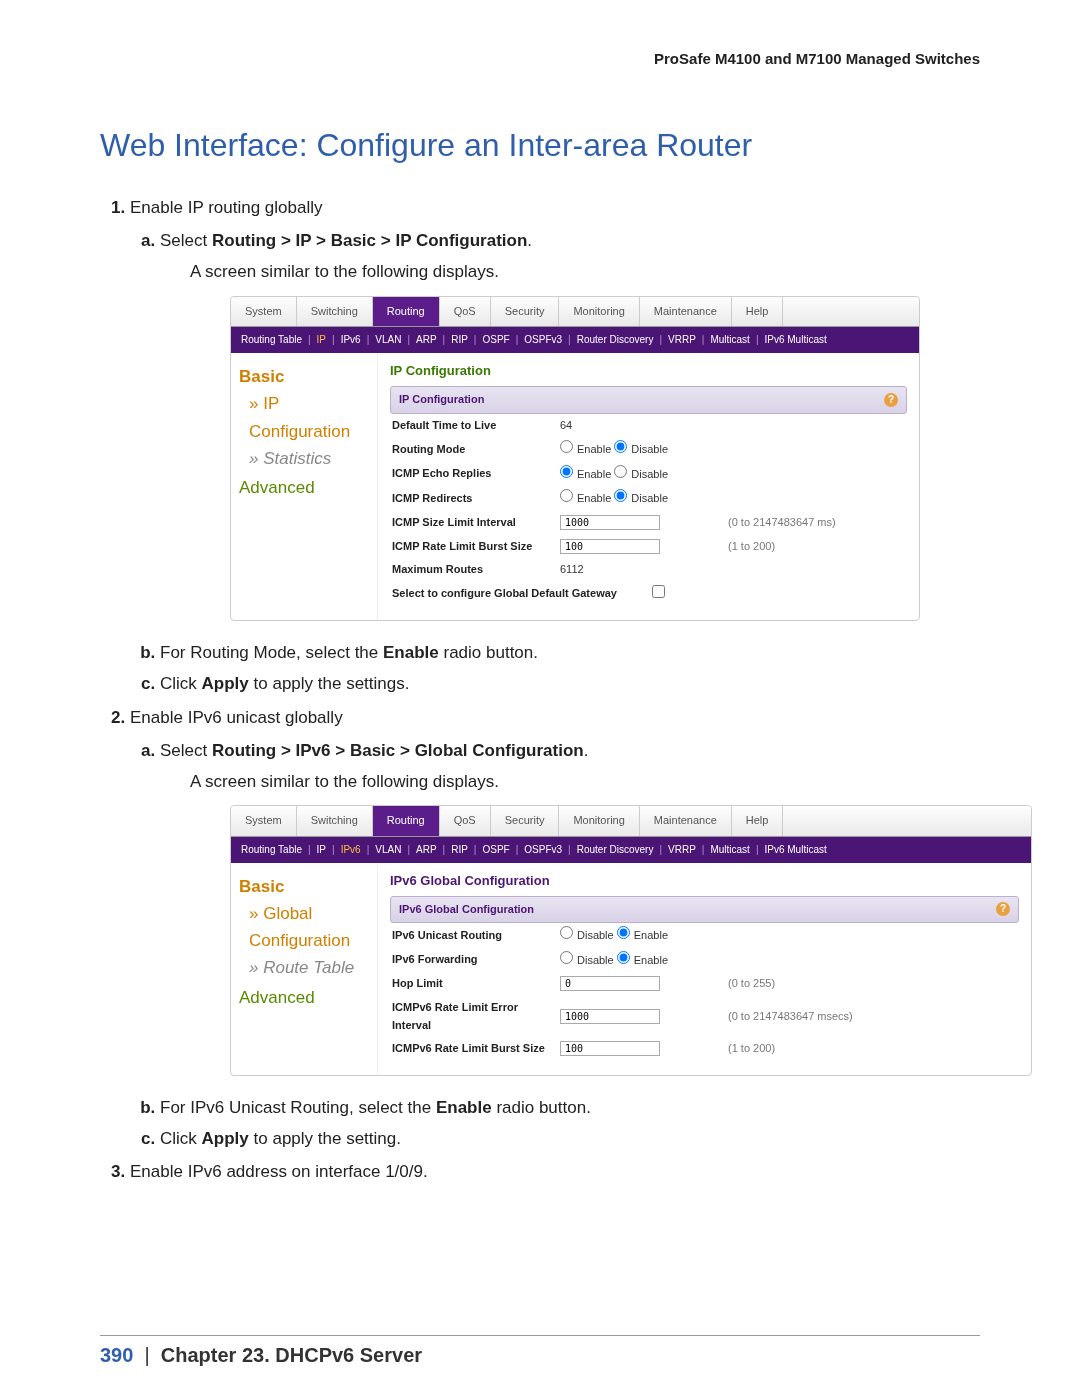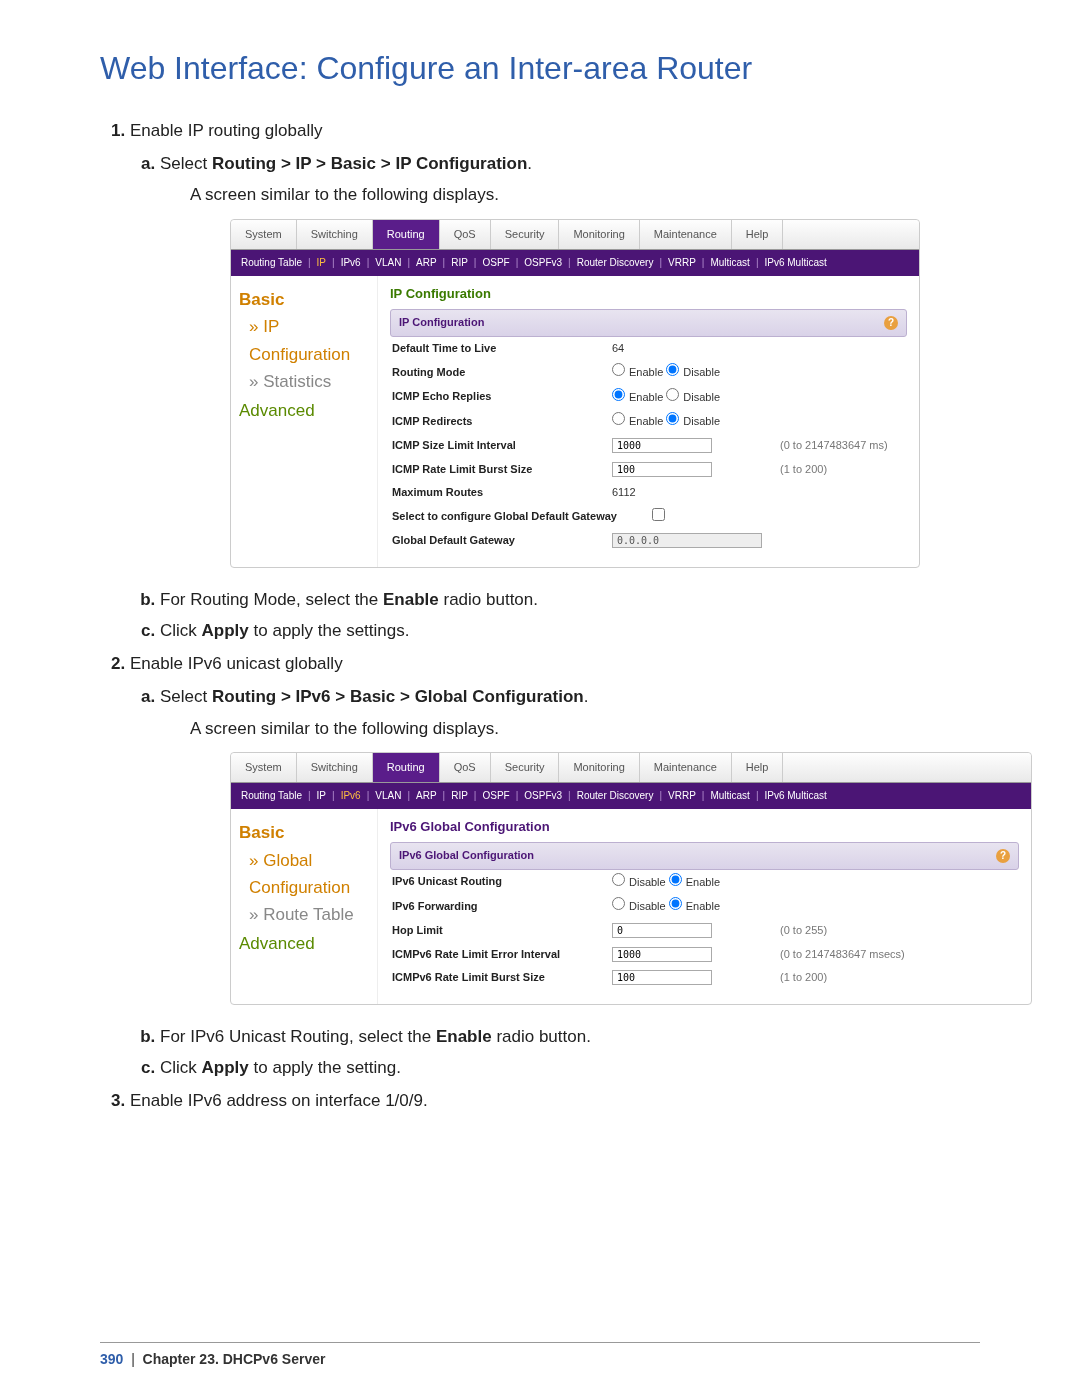--- a/index.html
+++ b/index.html
@@ -99,21 +99,21 @@
   .subnav .sep { color: #b590d0; }
   .subnav .hl { color: #ffbf3f; }
 
   .body-row { display: flex; }
   .sidebar {
     width: 130px;
     padding: 10px 8px;
     font-size: 17px;
     border-right: 1px solid #eee;
   }
-  .sidebar .grp { color: #888; margin-bottom: 2px; }
+  .sidebar .grp { color: #888; margin-bottom: 2px; font-style: italic; }
   .sidebar .sel { color: #d08000; }
   .sidebar .orange { color: #d08000; font-weight: bold; }
   .sidebar .green { color: #5a8a00; }
   .content {
     flex: 1;
     padding: 8px 12px 14px 12px;
   }
   .ctitle {
     color: #3a7a00;
     font-weight: bold;
@@ -140,50 +140,51 @@
   }
   .help-icon {
     display:inline-block; width:14px; height:14px; border-radius:50%;
     background:#e9a040; color:#fff; font-size:10px; text-align:center; line-height:14px;
   }
   .form-row {
     display: flex;
     padding: 3px 2px;
     align-items: center;
   }
-  .form-row .lbl { width: 220px; font-weight: bold; color:#222; }
+  .form-row .lbl { width: 168px; font-weight: bold; color:#222; }
   .form-row .val { width: 160px; color:#333; }
   .form-row .hint { color:#777; margin-left:8px; font-size:11px; }
   input.txt {
     font-family: monospace;
     font-size: 10px;
     padding: 1px 4px;
     border: 1px solid #aaa;
     background:#fff;
     width: 90px;
   }
   input.txt.wide { width: 140px; }
   .cb { margin: 0 4px 0 0; }
 
   .footer {
     position: absolute;
     bottom: 30px;
     left: 100px;
     right: 100px;
     border-top: 1px solid #999;
     padding-top: 8px;
-    font-size: 14px;
+    font-size: 20px;
     color: #333;
   }
   .footer .pg { color: #2f5eaa; font-weight: bold; }
 </style>
 </head>
 <body>
 
 <div class="page">
+  <div class="header-right">ProSafe M4100 and M7100 Managed Switches</div>
 
   <h1 class="h1">Web Interface: Configure an Inter-area Router</h1>
 
   <ol class="steps">
     <li>
       <span>Enable IP routing globally</span>
       <ol class="sub">
         <li>
           <span>Select </span><b>Routing &gt; IP &gt; Basic &gt; IP Configuration</b><span>.</span>
           <div class="para">A screen similar to the following displays.</div>
@@ -265,24 +266,20 @@
                     <div class="hint">(1 to 200)</div>
                   </div>
                 <div class="form-row">
                     <div class="lbl">Maximum Routes</div>
                     <div class="val">6112</div>
                   </div>
                 <div class="form-row">
                     <div class="lbl" style="width:260px">Select to configure Global Default Gateway</div>
                     <div class="val"><input type="checkbox" class="cb" style=""></div>
                   </div>
-                <div class="form-row">
-                    <div class="lbl">Global Default Gateway</div>
-                    <div class="val"><input class="txt wide" disabled="" style="background: rgb(238, 238, 238);" value="0.0.0.0"></div>
-                  </div>
               </div>
             </div>
           </div>
 
         </li>
         <li>
           <span>For Routing Mode, select the </span><b>Enable</b><span> radio button.</span>
         </li>
         <li>
           <span>Click </span><b>Apply</b><span> to apply the settings.</span>

